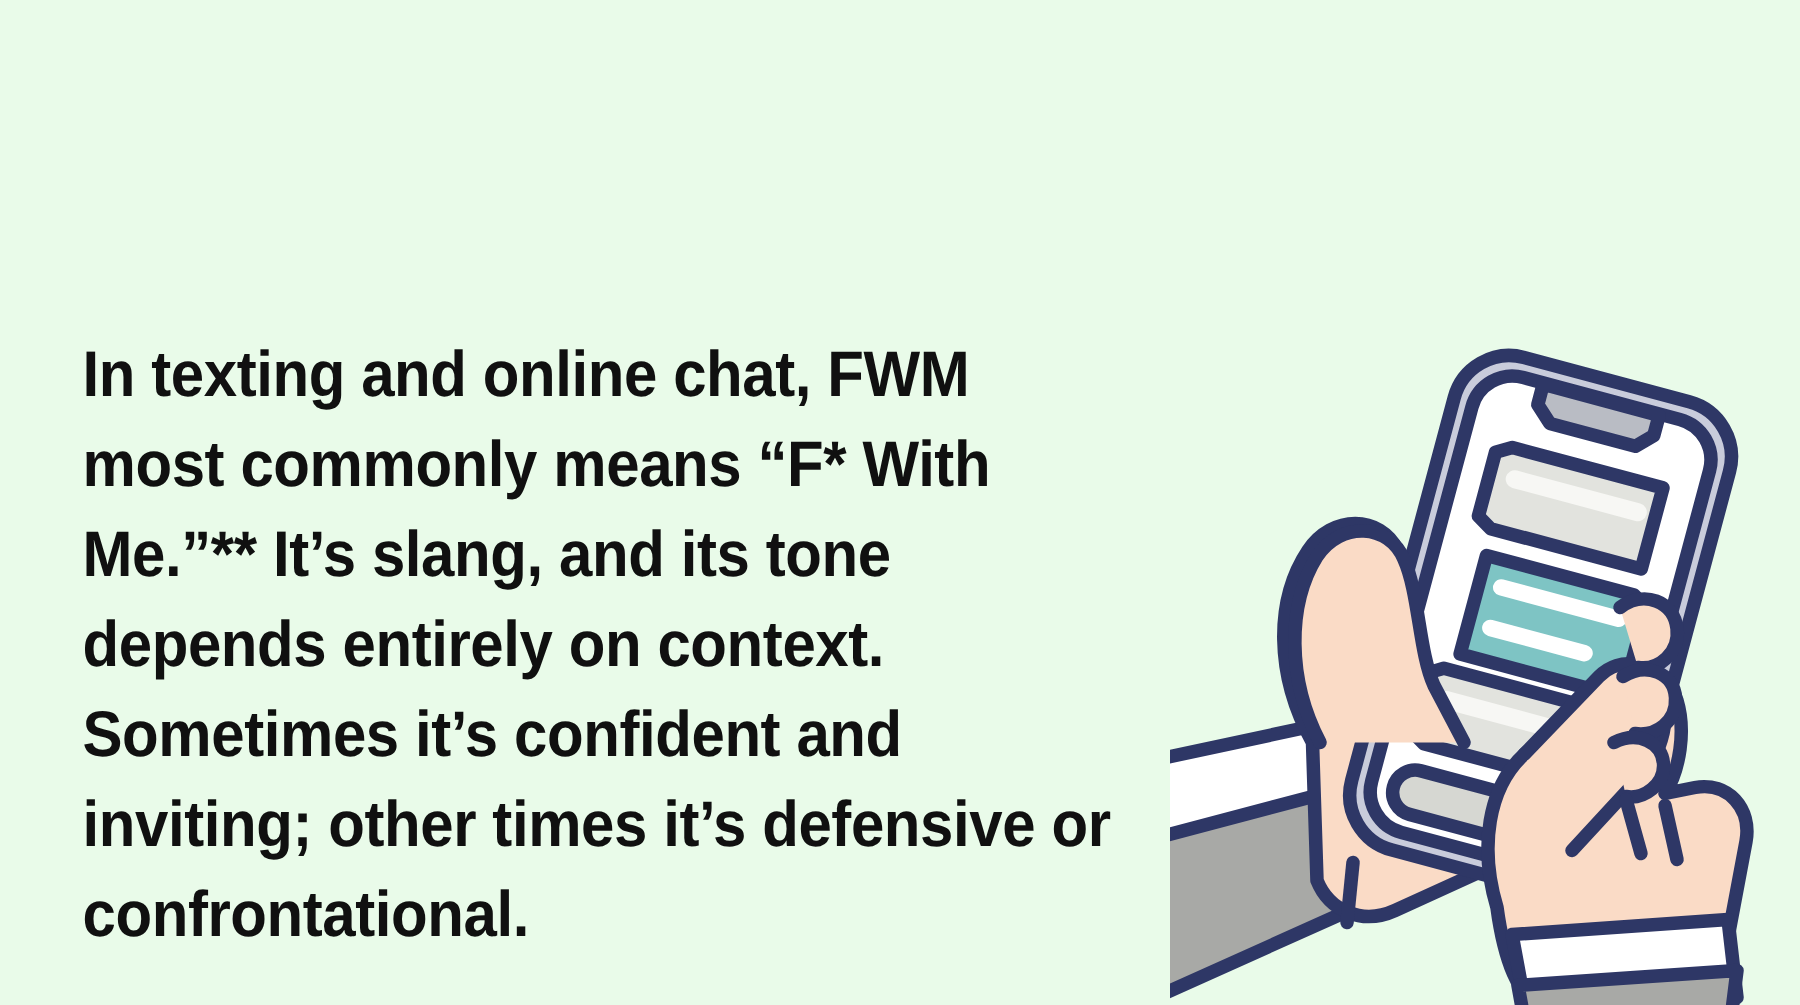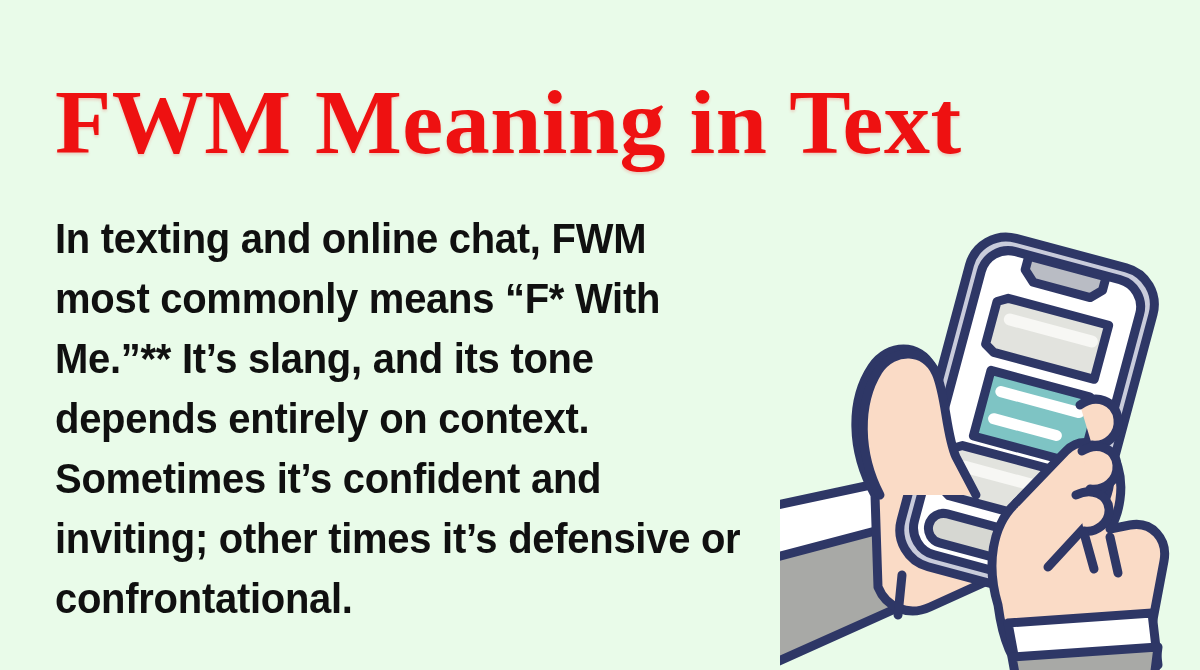--- a/index.html
+++ b/index.html
@@ -30,21 +30,21 @@
     letter-spacing:0.5px;
     color:#ee1111;
     white-space:nowrap;
     text-shadow:0 2px 3px rgba(238,17,17,0.18);
   }
 
   
   #body-text {
     position:absolute;
     left:55px;
-    top:208px;
+    top:220px;
     width:730px;
   }
   #body-text .line {
     font-family:"Liberation Sans Narrow","Liberation Sans", sans-serif;
     font-weight:700;
     font-size:43px;
     line-height:60px;
     color:#101010;
     white-space:nowrap;
     transform:scaleX(0.93);
@@ -60,21 +60,20 @@
     width:420px;
     height:475px;
   }
   #illustration svg { display:block; width:420px; height:475px; }
 </style>
 </head>
 <body>
 
 <div id="stage">
 
-  <div id="title">FWM Meaning in Text</div>
 
   <div id="body-text">
     <div class="line">In texting and online chat, FWM</div>
     <div class="line">most commonly means “F* With</div>
     <div class="line">Me.”** It’s slang, and its tone</div>
     <div class="line">depends entirely on context.</div>
     <div class="line">Sometimes it’s confident and</div>
     <div class="line">inviting; other times it’s defensive or</div>
     <div class="line">confrontational.</div>
   </div>

